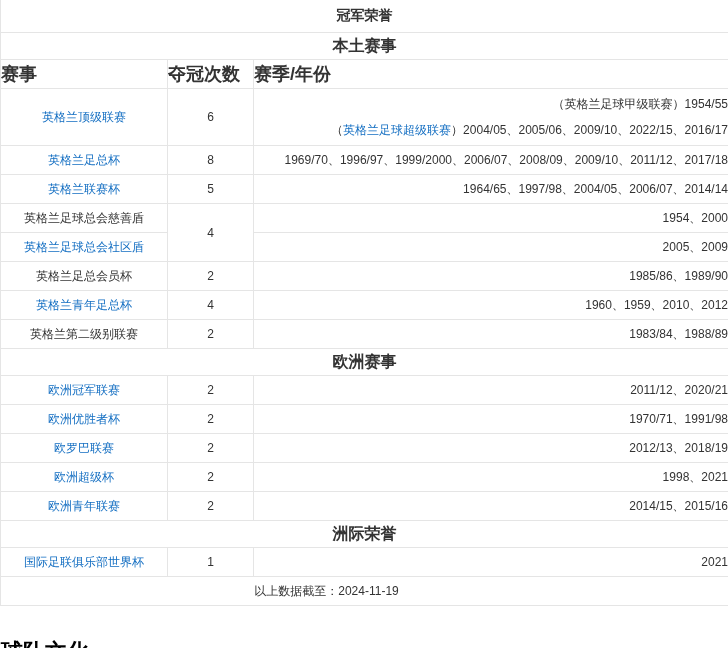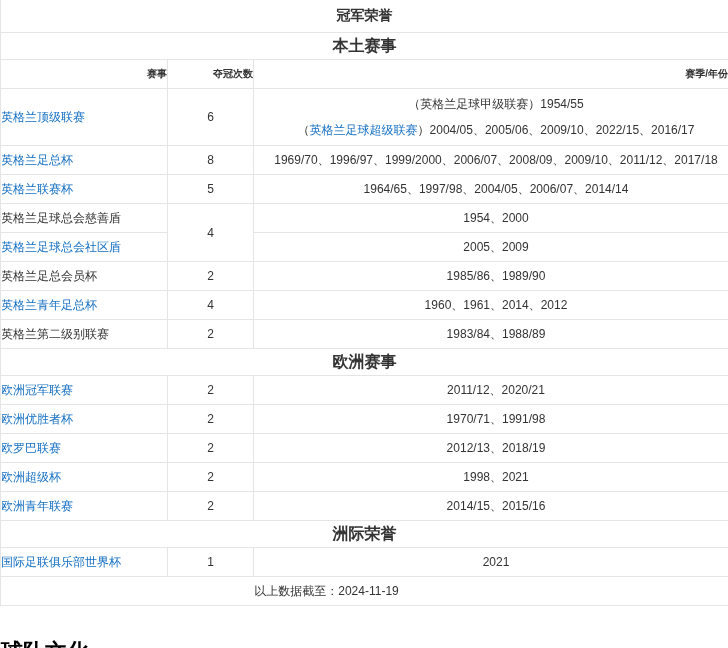--- a/index.html
+++ b/index.html
@@ -32,28 +32,28 @@
     text-align: center;
   }
   .honors tr.section-row th {
     height: 26px;
     font-size: 16px;
     font-weight: bold;
     text-align: center;
   }
   .honors tr.colhead-row th {
     height: 28px;
-    font-size: 10px;
-    font-weight: bold;
-    text-align: right;
-  }
-  .honors td.comp { text-align: left; height: 28px; border-radius: 10px; }
+    font-size: 18px;
+    font-weight: bold;
+    text-align: left;
+  }
+  .honors td.comp { text-align: center; height: 28px; border-radius: 10px; }
   .honors td.num  { text-align: center; height: 28px; }
   .honors td.seasons {
-    text-align: center;
+    text-align: right;
     padding-left: 10px;
     height: 28px;
   }
   .honors tr.tall td { height: 56px; }
   .honors td.seasons .line { line-height: 26px; }
   .honors a.link {
     color: #136ec2;
     text-decoration: none;
     cursor: pointer;
   }
@@ -130,21 +130,21 @@
 
     <tr>
       <td class="comp"><span>英格兰足总会员杯</span></td>
       <td class="num">2</td>
       <td class="seasons">1985/86、1989/90</td>
     </tr>
 
     <tr>
       <td class="comp"><a class="link">英格兰青年足总杯</a></td>
       <td class="num">4</td>
-      <td class="seasons">1960、1961、2014、2012</td>
+      <td class="seasons">1960、1959、2010、2012</td>
     </tr>
 
     <tr>
       <td class="comp"><span>英格兰第二级别联赛</span></td>
       <td class="num">2</td>
       <td class="seasons">1983/84、1988/89</td>
     </tr>
 
     <tr class="section-row">
       <th colspan="3">欧洲赛事</th>

